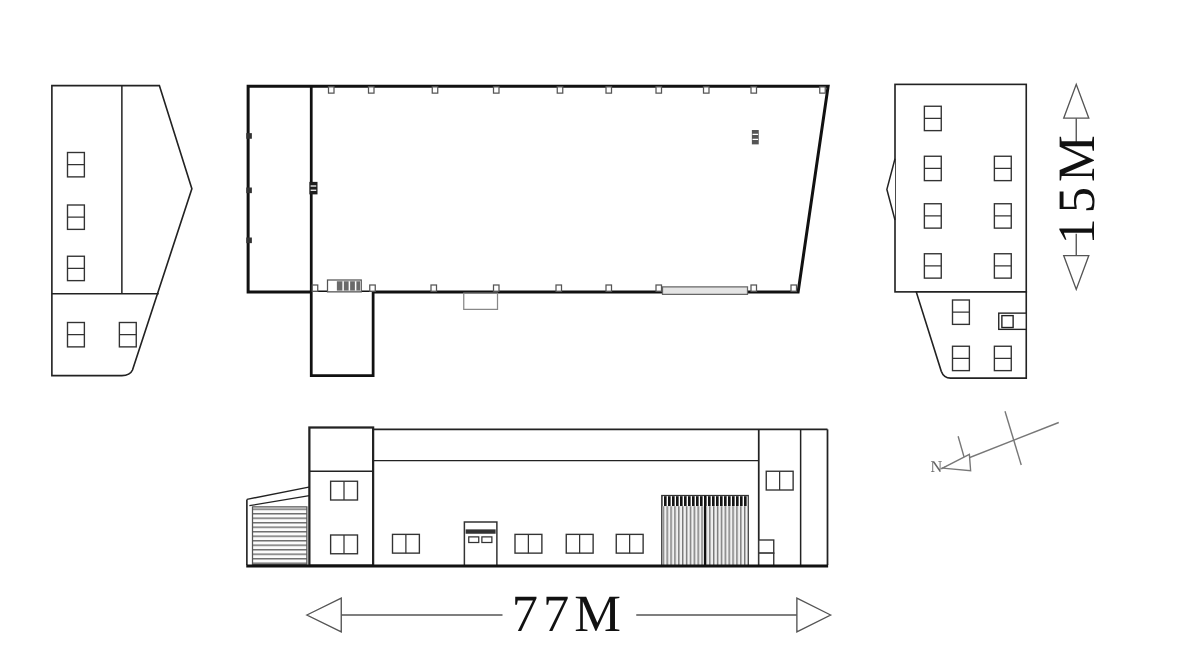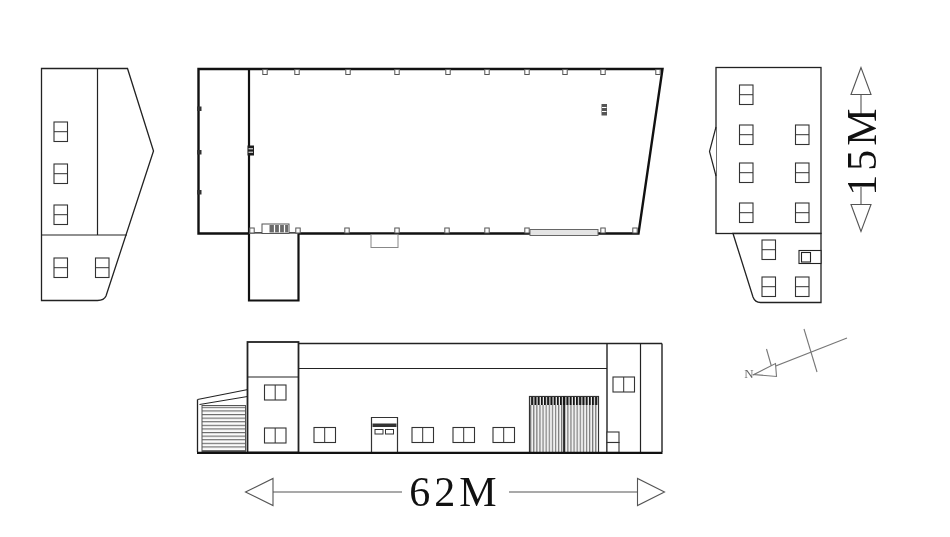--- a/index.html
+++ b/index.html
@@ -216,17 +216,17 @@
   </g>
 
   <g>
     <line x1="753" y1="375" x2="847" y2="338" stroke="#777" stroke-width="1.1"></line>
     <line x1="804" y1="329" x2="817" y2="372" stroke="#777" stroke-width="1.1"></line>
     <line x1="766.5" y1="349" x2="772.5" y2="370" stroke="#777" stroke-width="1.1"></line>
     <polygon points="754,374.5 775.5,363.5 776.5,376.5" fill="#ffffff" stroke="#777" stroke-width="1.1"></polygon>
   </g>
 </svg>
 
-<div class="dim-label dim-h">62M</div>
+<div class="dim-label dim-h">77M</div>
 <div class="dim-label dim-v">15M</div>
 <div class="north-label">N</div>
 
 </div>
 
 </body></html>

